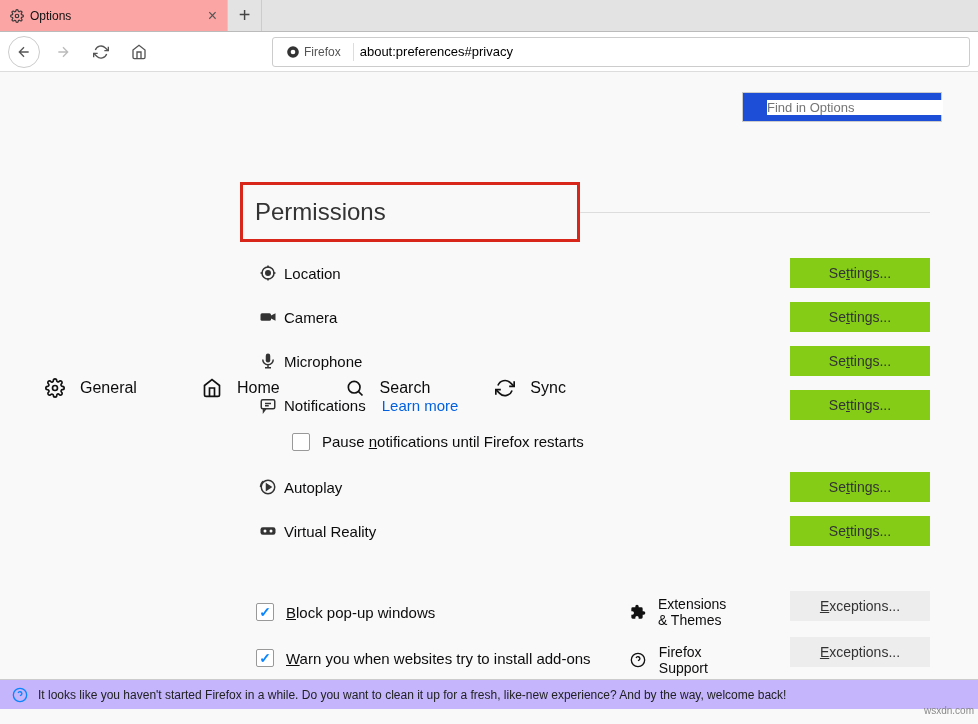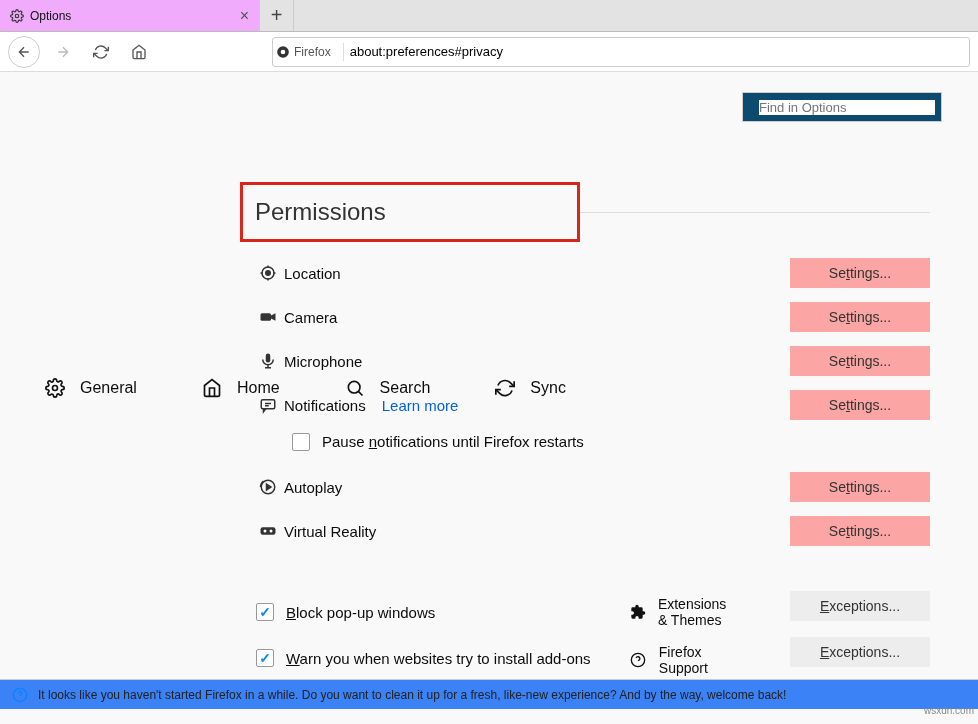--- a/index.html
+++ b/index.html
@@ -1,67 +1,67 @@
 <!DOCTYPE html>
 <html><head>
 <meta charset="utf-8">
 <style>
 * { box-sizing: border-box; margin: 0; padding: 0; font-family: "Segoe UI", Arial, sans-serif; }
 body { width: 978px; height: 724px; background: #f9f9fa; overflow: hidden; position: relative; }
 
 
 .tabbar { height: 32px; background: #e3e3e3; display: flex; align-items: stretch; border-bottom: 1px solid #bbb; }
-.tab { width: 260px; background: #f0abfc; display: flex; align-items: center; padding: 0 10px; font-size: 12px; color: #111; border-right: 1px solid #ccc; position: relative; }
+.tab { width: 228px; background: #fca5a5; display: flex; align-items: center; padding: 0 10px; font-size: 12px; color: #111; border-right: 1px solid #ccc; position: relative; }
 .tab .icon { margin-right: 6px; }
 .tab-close { margin-left: auto; font-size: 16px; color: #555; cursor: pointer; }
 .newtab { width: 34px; display: flex; align-items: center; justify-content: center; font-size: 20px; color: #444; cursor: pointer; border-right: 1px solid #ccc; }
 
 
 .navbar { height: 40px; background: #fff; display: flex; align-items: center; padding: 0 8px; gap: 8px; border-bottom: 1px solid #ddd; }
 .navbtn { width: 30px; height: 30px; display: flex; align-items: center; justify-content: center; color: #555; cursor: pointer; border-radius: 4px; }
 .navbtn.disabled { color: #bbb; }
 .navbtn.circled { border: 1px solid #ccc; border-radius: 50%; width: 32px; height: 32px; }
-.urlbar { flex: 1; height: 30px; border: 1px solid #ccc; border-radius: 3px; display: flex; align-items: center; padding: 0 3px; margin-left: 110px; }
+.urlbar { flex: 1; height: 30px; border: 1px solid #ccc; border-radius: 3px; display: flex; align-items: center; padding: 0 13px; margin-left: 110px; }
 .urlbar .ff { margin-right: 6px; font-size: 12px; color: #555; display: flex; align-items: center; gap: 4px; }
 .urlbar .sep { width: 1px; height: 18px; background: #ddd; margin: 0 6px; }
 .urlbar input { border: none; outline: none; flex: 1; font-size: 13px; }
 
 
 .content { display: flex; height: calc(100% - 72px - 30px); }
 .sidebar { width: 240px; padding: 20px 0 10px 0; display: flex; flex-direction: row; }
 .side-item { display: flex; align-items: center; gap: 14px; padding: 12px 20px 12px 44px; font-size: 16px; color: #0c0c0d; cursor: pointer; }
 .side-item.active { color: #0a84ff; }
 .side-item .sicon { width: 22px; display: flex; justify-content: center; }
 .side-bottom { margin-top: auto; }
 .side-bottom .side-item { font-size: 14px; padding: 8px 20px 8px 44px; gap: 12px; }
 
 .main { flex: 1; padding: 20px 36px 0 0; position: relative; }
-.search-opts { position: absolute; top: 20px; right: 36px; width: 200px; height: 30px; border: 1px solid #ccc; display: flex; align-items: center; padding: 0 16px; background: #0c4a6e; }
+.search-opts { position: absolute; top: 20px; right: 36px; width: 200px; height: 30px; border: 1px solid #ccc; display: flex; align-items: center; padding: 0 24px; background: #1d4ed8; }
 .search-opts input { border: none; outline: none; flex: 1; font-size: 13px; color: #666; }
 
 .section { margin-top: 90px; }
 .section-title-wrap { border: 3px solid #d8261b; width: 340px; height: 60px; display: flex; align-items: center; padding-left: 12px; margin-bottom: 8px; }
 .section-title { font-size: 24px; font-weight: 400; color: #333; }
 .hr-line { border-top: 1px solid #ddd; margin-right: 12px; margin-bottom: 0; position: relative; top: -38px; left: 340px; width: calc(100% - 340px - 12px); }
 
 .perm-row { display: flex; align-items: center; padding: 7px 12px 7px 16px; }
 .perm-row .picon { width: 24px; display: flex; justify-content: center; color: #333; }
 .perm-row .plabel { margin-left: 4px; font-size: 15px; color: #0c0c0d; }
 .perm-row .learn { margin-left: 16px; color: #0060df; font-size: 15px; text-decoration: none; cursor: pointer; }
-.perm-row .btn { margin-left: auto; width: 140px; height: 30px; background: #fca5a5; border: none; font-size: 14px; color: #333; cursor: pointer; }
+.perm-row .btn { margin-left: auto; width: 140px; height: 30px; background: #84cc16; border: none; font-size: 14px; color: #333; cursor: pointer; }
 .sub-row { display: flex; align-items: flex-start; padding: 6px 12px 14px 52px; }
 .checkbox { width: 18px; height: 18px; border: 1px solid #999; border-radius: 2px; display: flex; align-items: center; justify-content: center; background: #fff; cursor: pointer; }
 .checkbox.checked::after { content: "✓"; color: #0a84ff; font-size: 14px; font-weight: bold; }
 .sub-row .clabel, .check-row .clabel { margin-left: 12px; font-size: 15px; color: #0c0c0d; }
 .check-row { display: flex; align-items: flex-end; padding: 8px 12px 8px 16px; }
 .check-row .btn { margin-left: auto; width: 140px; height: 30px; background: #ededed; border: none; font-size: 14px; color: #333; cursor: pointer; }
 .spacer { height: 30px; }
 
 
-.footer { position: absolute; bottom: 15px; left: 0; right: 0; height: 30px; background: #3b82f6; border-top: 1px solid #ccc; display: flex; align-items: center; padding: 0 12px; font-size: 12px; color: #222; }
+.footer { position: absolute; bottom: 15px; left: 0; right: 0; height: 30px; background: #c4b5fd; border-top: 1px solid #ccc; display: flex; align-items: center; padding: 0 12px; font-size: 12px; color: #222; }
 .footer .qicon { margin-right: 10px; color: #0a84ff; }
 .watermark { position: absolute; bottom: 8px; right: 4px; font-size: 10px; color: #888; }
 
 u.key { text-decoration: underline; }
 
 svg { display: block; }
 </style>
 </head>
 <body>
 

